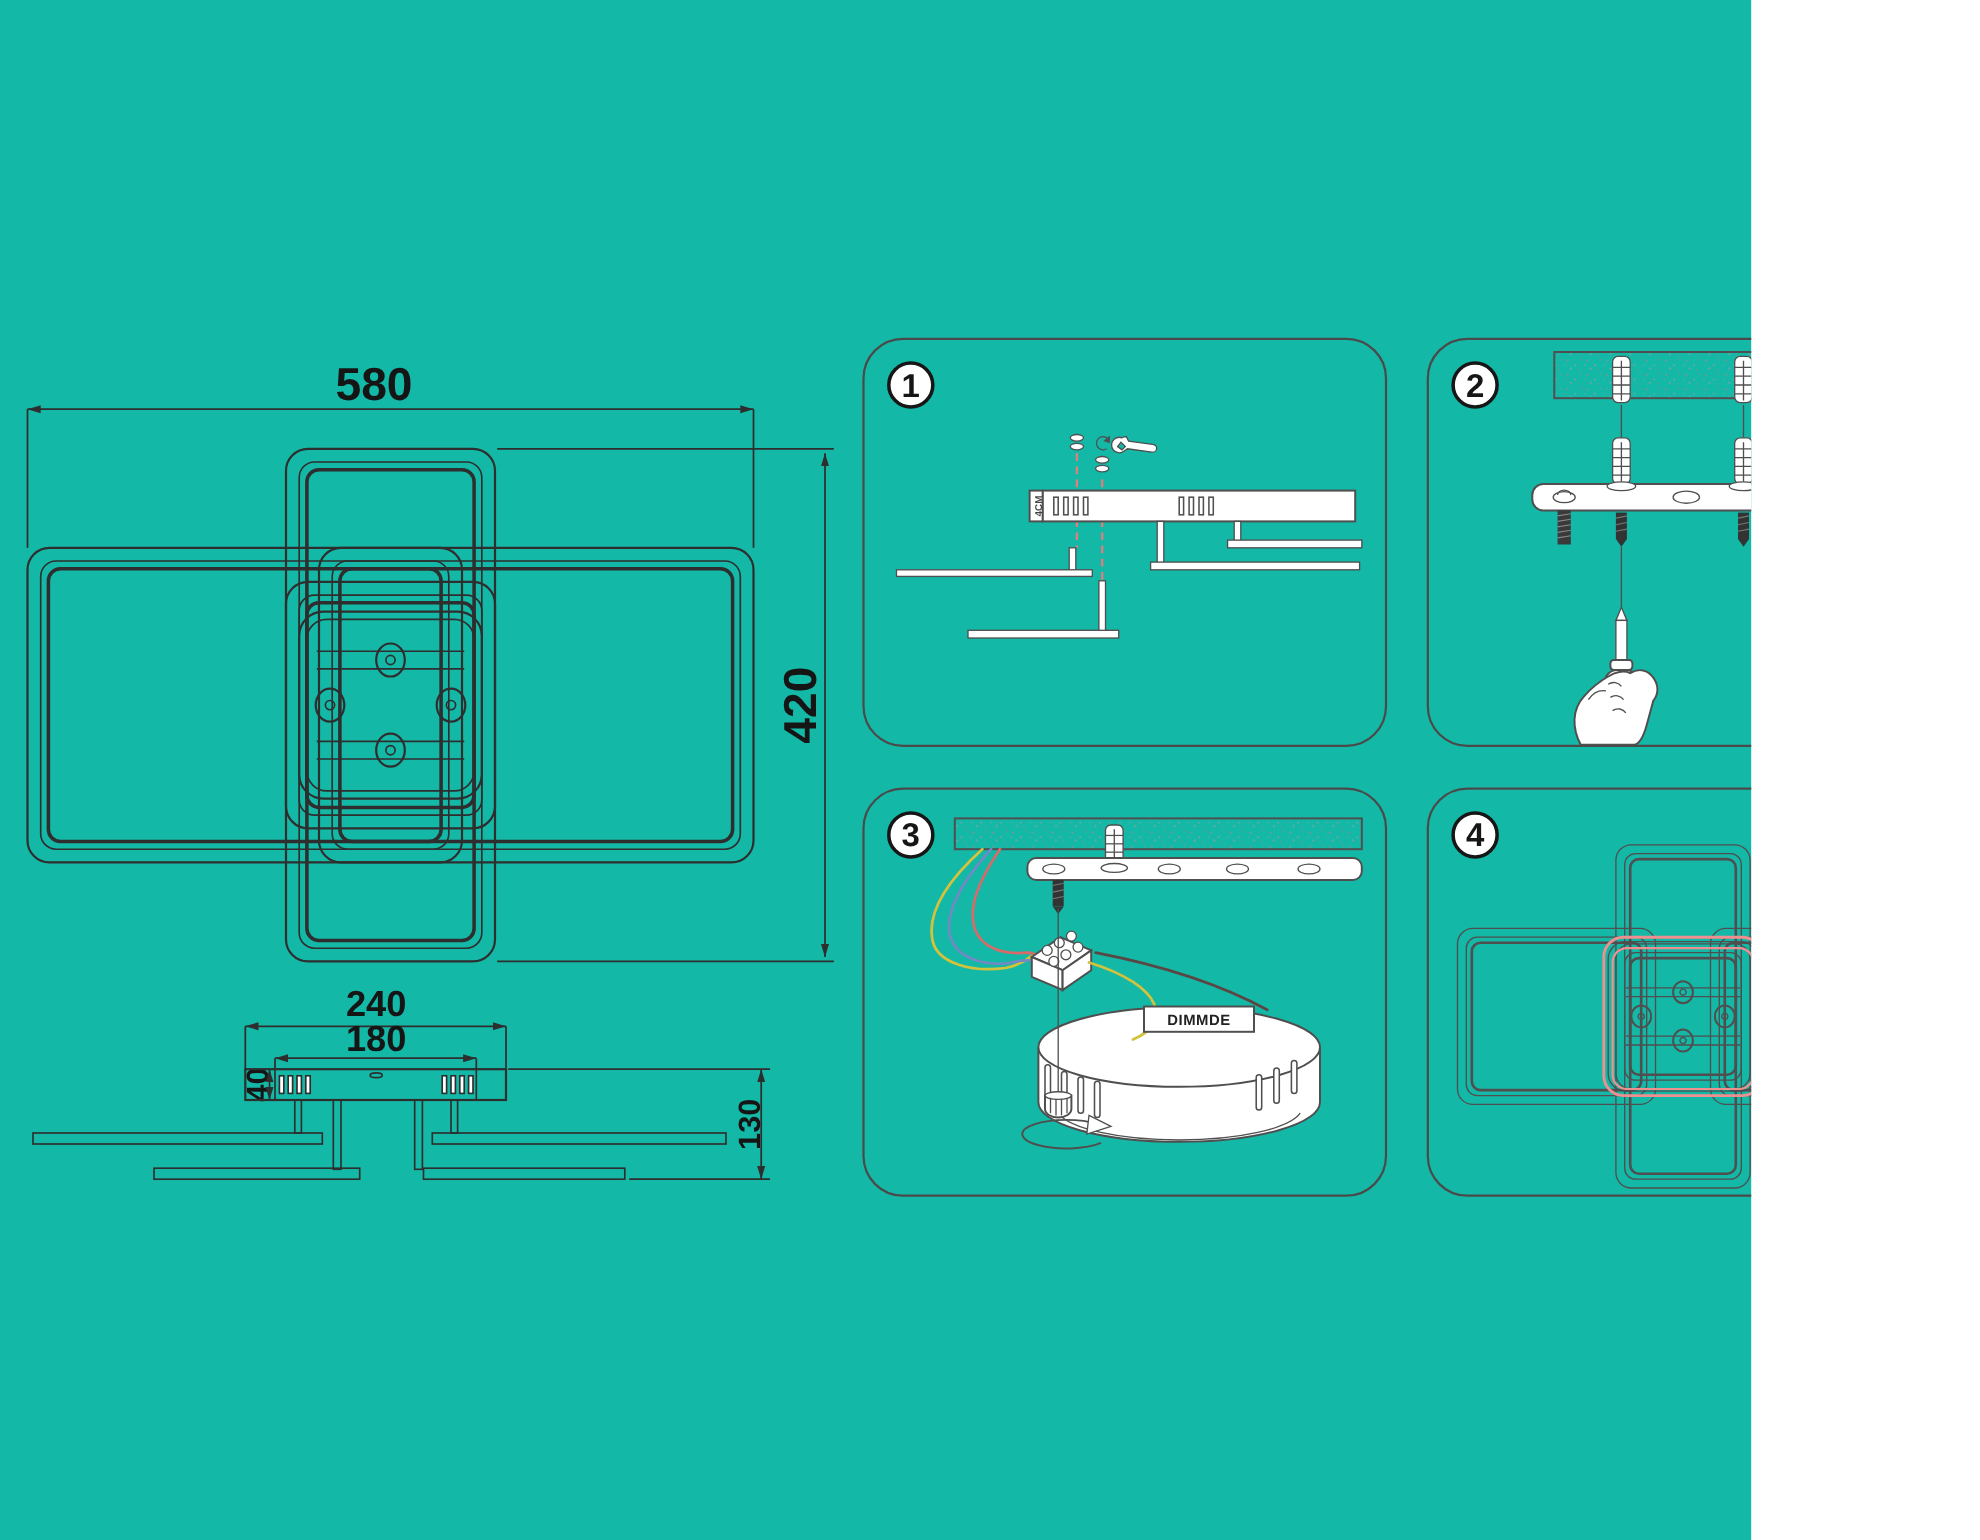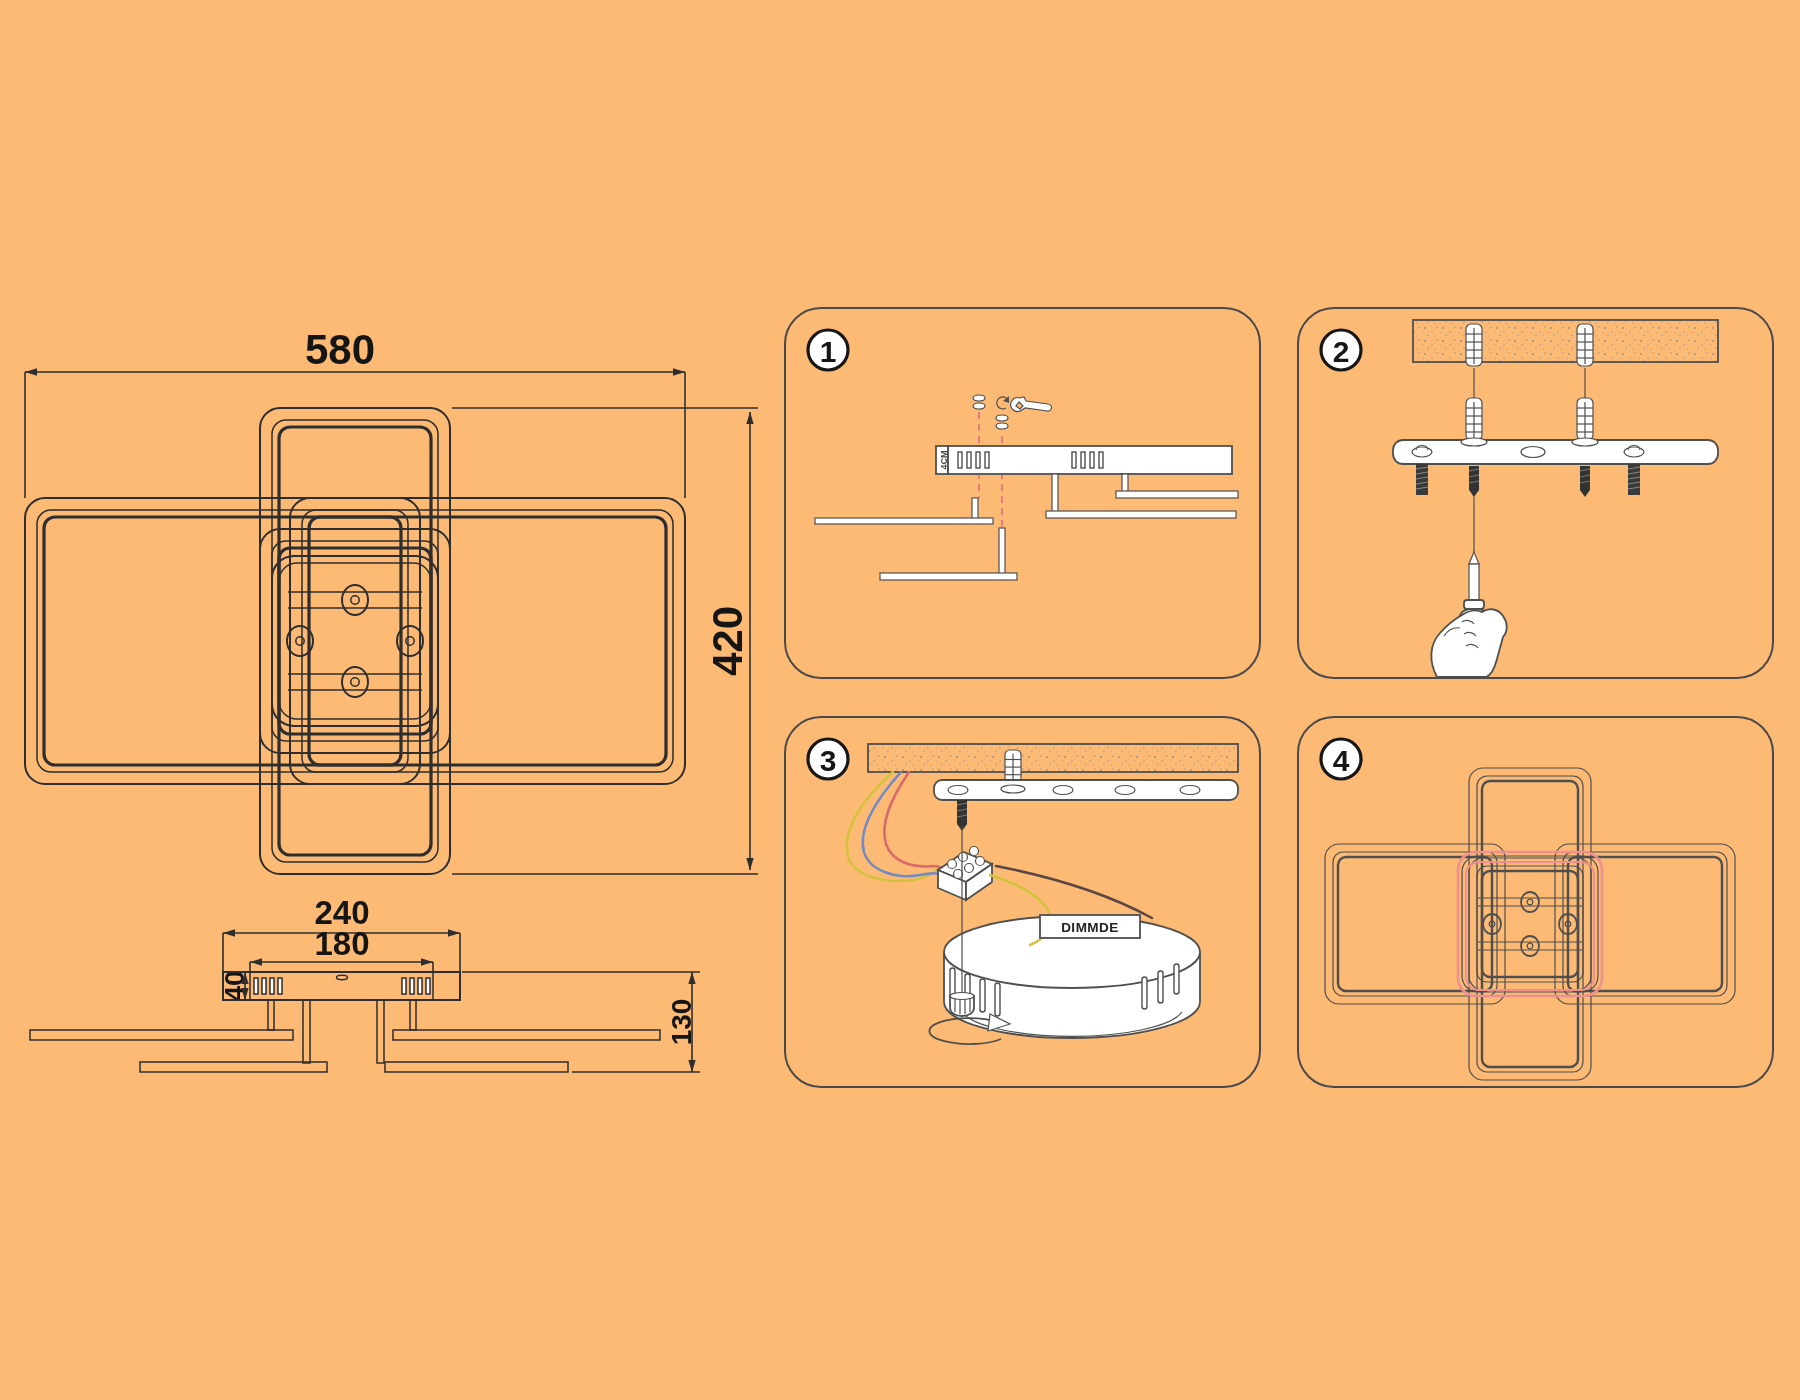--- a/index.html
+++ b/index.html
@@ -1,16 +1,16 @@
 <!DOCTYPE html>
 <html><head>
 <meta charset="utf-8">
 <style>
   html,body{margin:0;padding:0;background:#ffffff;}
-  .canvas{position:relative;width:1800px;height:1400px;background:#fdba74;overflow:hidden;}
+  .canvas{position:relative;width:1592px;height:1400px;background:#14b8a6;overflow:hidden;}
   svg{position:absolute;left:0;top:0;}
   
   .d2  {fill:none;stroke:#2e2e2e;stroke-width:2;}
   .d15 {fill:none;stroke:#2e2e2e;stroke-width:1.5;}
   .d35 {fill:none;stroke:#2e2e2e;stroke-width:3.2;}
   .dim {fill:none;stroke:#2e2e2e;stroke-width:1.6;}
   .dimtxtL{font:700 42px "Liberation Sans",sans-serif;fill:#151515;}
   .dimtxtM{font:700 33px "Liberation Sans",sans-serif;fill:#151515;}
   .dimtxtS{font:700 28px "Liberation Sans",sans-serif;fill:#151515;}
   

